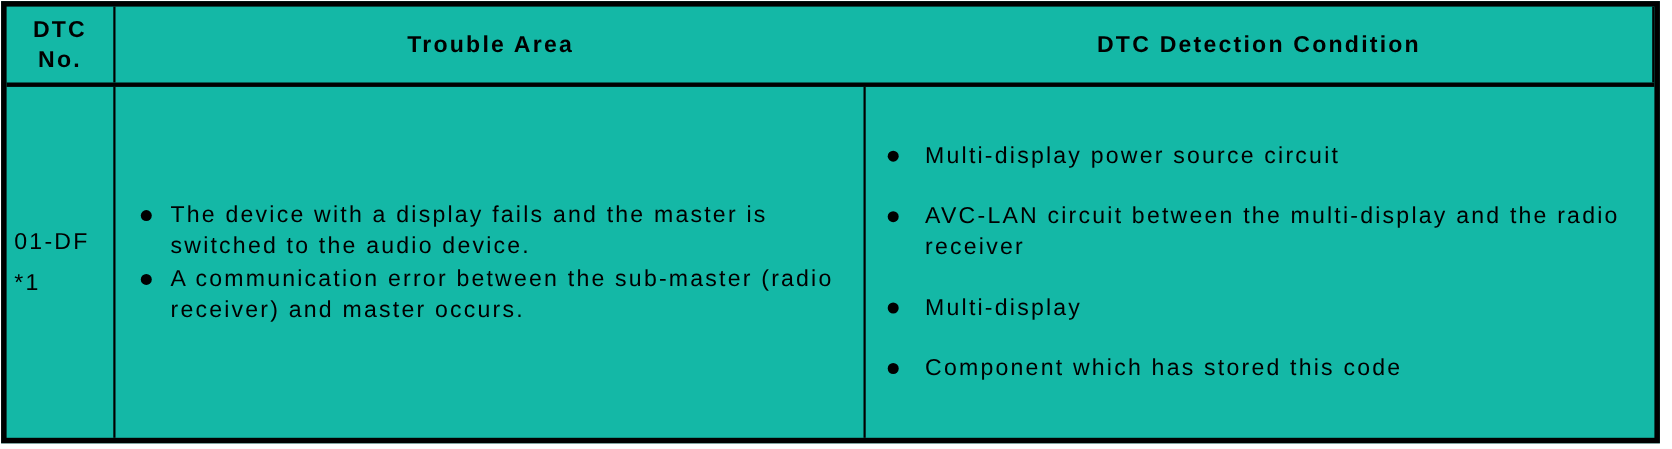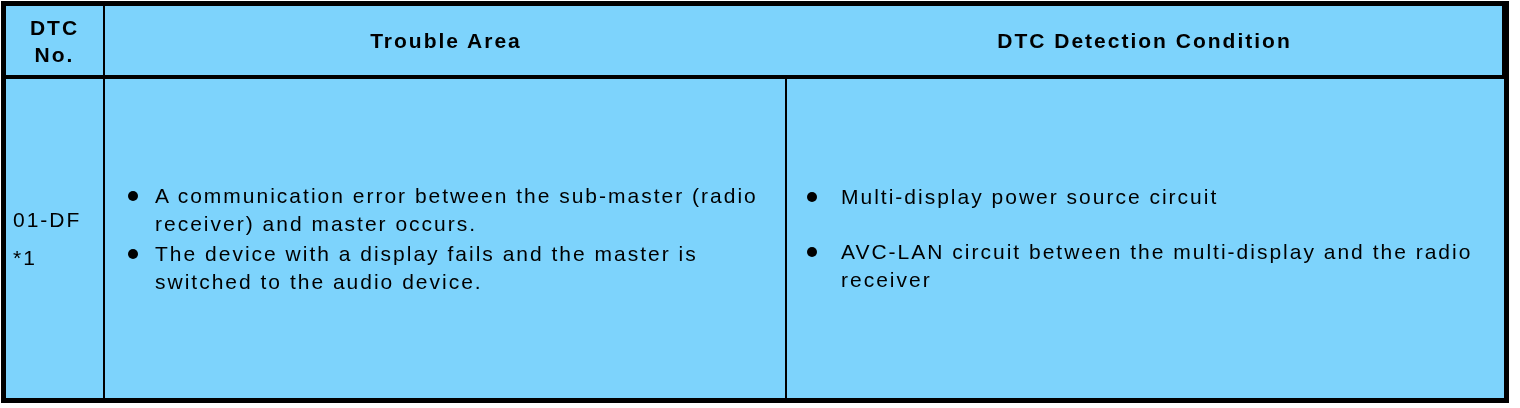--- a/index.html
+++ b/index.html
@@ -16,21 +16,21 @@
     color: #000000;
   }
   .dtc-table {
     position: absolute;
     left: 1px;
     top: 1px;
     width: 1508px;
     height: 402px;
     border: 5px solid #000000;
     box-sizing: border-box;
-    background: #7dd3fc;
+    background: #14b8a6;
   }
   .trow {
     display: grid;
     grid-template-columns: 99px 682px 1fr;
   }
   .thead {
     height: 69px;
     border-bottom: 4px solid #000000;
   }
   .tbody {
@@ -108,34 +108,42 @@
     <div class="trow tbody">
 
       <div class="cell c1 td dtc-cell">
         <div>01-DF</div>
         <div>*1</div>
       </div>
 
       <div class="cell c2 td cond-cell">
         <div class="li">
           <span class="bullet"></span>
-          <span class="li-text">A communication error between the sub-master (radio receiver) and master occurs.</span>
+          <span class="li-text">The device with a display fails and the master is switched to the audio device.</span>
         </div>
         <div class="li">
           <span class="bullet"></span>
-          <span class="li-text">The device with a display fails and the master is switched to the audio device.</span>
+          <span class="li-text">A communication error between the sub-master (radio receiver) and master occurs.</span>
         </div>
       </div>
 
       <div class="cell c3 td area-cell">
         <div class="li">
           <span class="bullet"></span>
           <span class="li-text">Multi-display power source circuit</span>
         </div>
         <div class="li">
           <span class="bullet"></span>
           <span class="li-text">AVC-LAN circuit between the multi-display and the radio receiver</span>
         </div>
+        <div class="li">
+          <span class="bullet"></span>
+          <span class="li-text">Multi-display</span>
+        </div>
+        <div class="li">
+          <span class="bullet"></span>
+          <span class="li-text">Component which has stored this code</span>
+        </div>
       </div>
 
     </div>
   </div>
 </div>
 
 </body></html>

